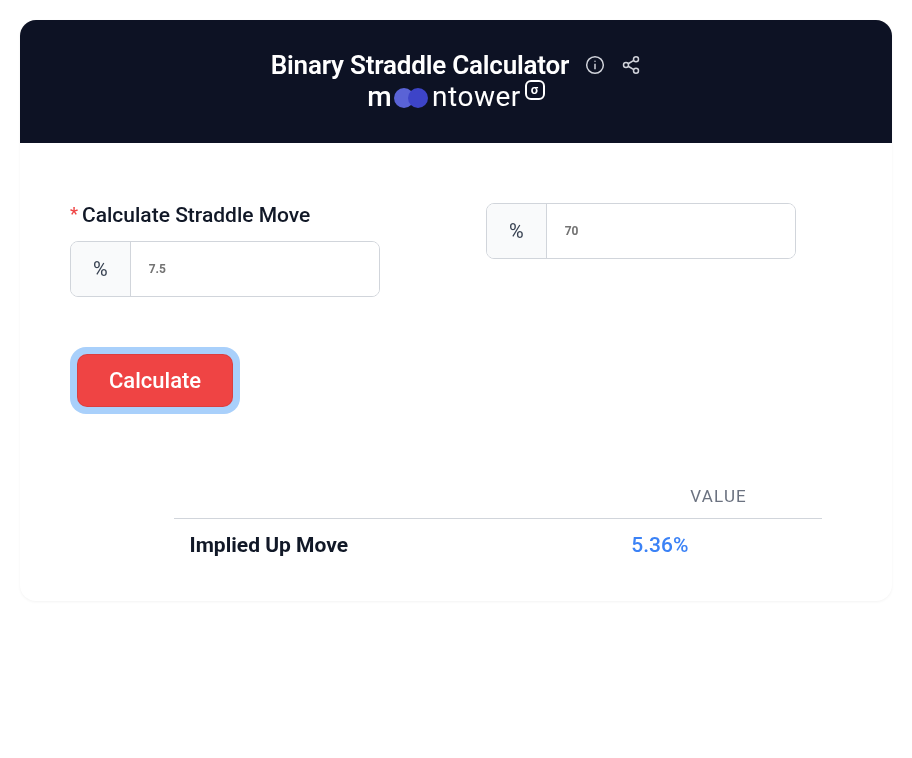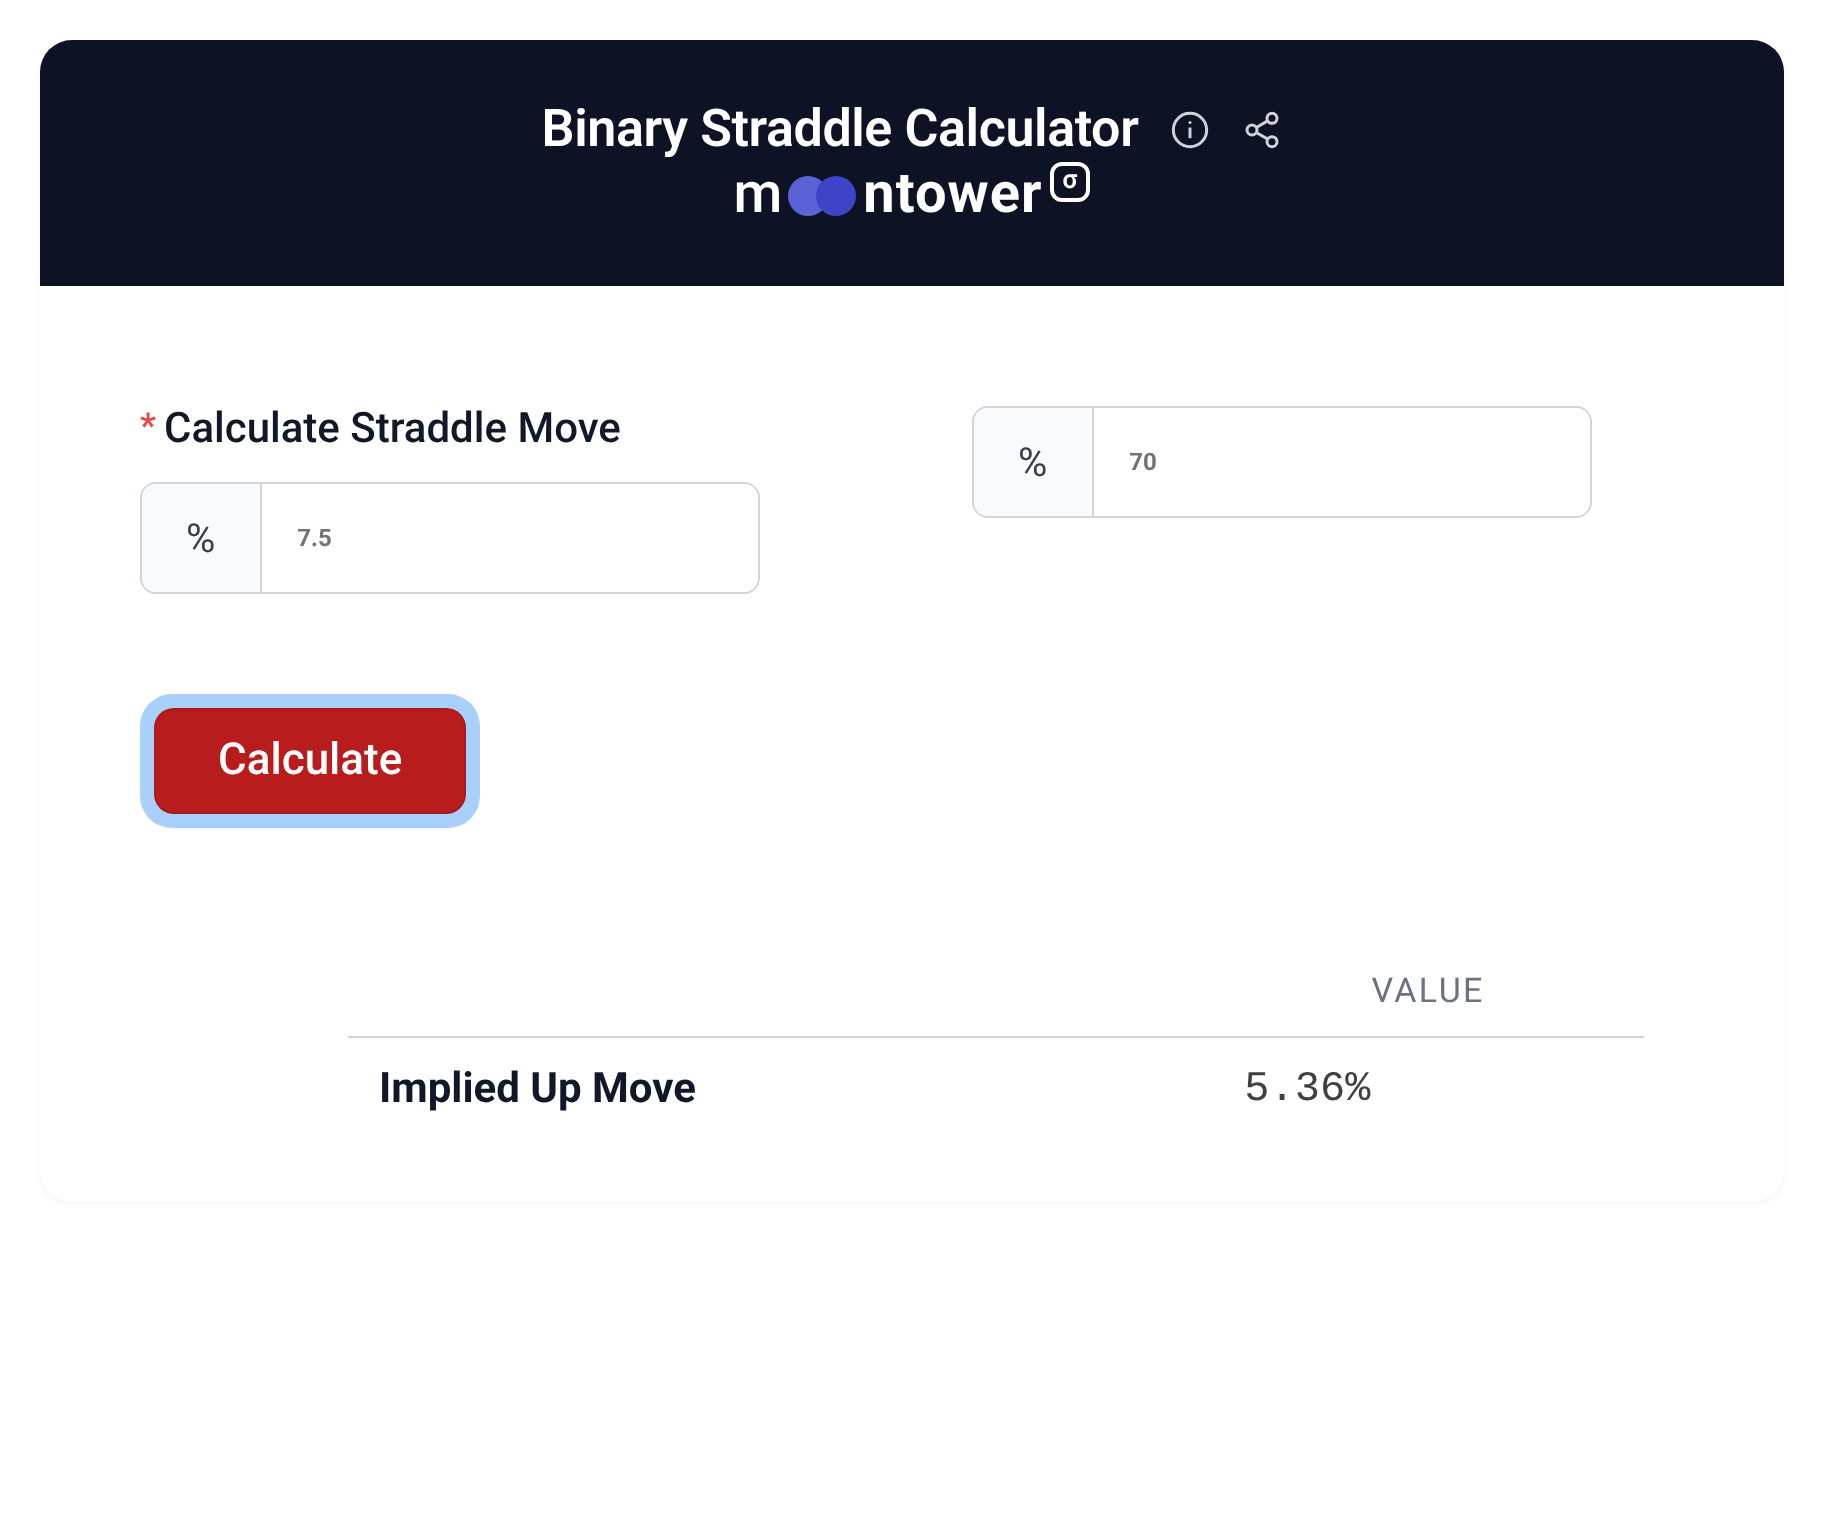--- a/index.html
+++ b/index.html
@@ -83,21 +83,21 @@
     }
     .logo-moon .circ2 {
       position: absolute;
       left: 14px;
       width: 20px;
       height: 20px;
       border-radius: 50%;
       background: #3d44c8;
     }
     .logo-text {
-      font-weight: 700;
+      font-weight: 400;
     }
     .logo-sigma {
       display: inline-block;
       border: 2px solid #fff;
       border-radius: 6px;
       width: 20px;
       height: 20px;
       font-size: 13px;
       line-height: 16px;
       text-align: center;
@@ -157,21 +157,21 @@
       font-weight: bold;
     }
     .calculate-wrap {
       display: inline-block;
       background: #a9d0fb;
       border-radius: 16px;
       padding: 7px;
       margin-bottom: 60px;
     }
     .calculate-btn {
-      background: #b91c1c;
+      background: #ef4444;
       color: #fff;
       border: none;
       border-radius: 10px;
       padding: 14px 32px;
       font-size: 22px;
       font-weight: 500;
       cursor: pointer;
       font-family: inherit;
       box-shadow: inset 0 0 0 1px rgba(0,0,0,0.08);
     }
@@ -196,23 +196,22 @@
     .results-table td {
       padding: 14px 16px;
       font-size: 21px;
       border-bottom: 1px solid #e5e7eb;
     }
     .results-table td.label-cell {
       font-weight: 700;
       color: #111827;
     }
     .results-table td.value-cell {
-      color: #404040;
-      font-weight: 500;
-      font-family: Liberation Mono, monospace;
+      color: #3b82f6;
+      font-weight: 500;
     }
     .results-table tr:last-child td {
       border-bottom: none;
     }
   </style>
 </head>
 <body>
 
 <div class="card">
   <div class="header">

